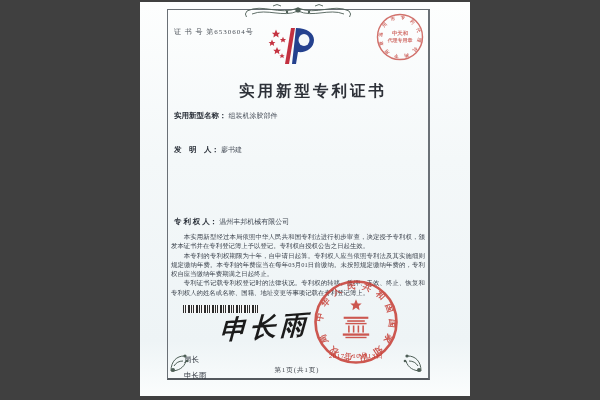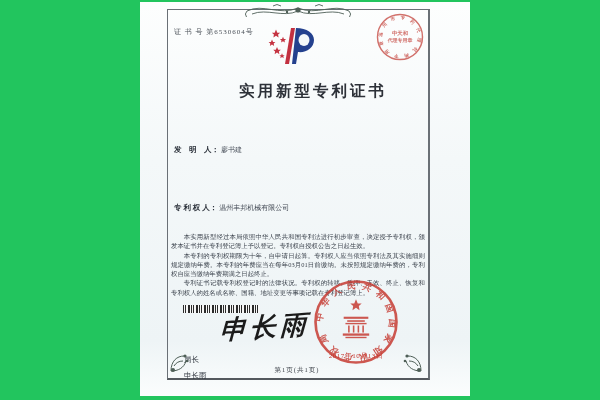--- a/index.html
+++ b/index.html
@@ -1,17 +1,17 @@
 <!DOCTYPE html>
 <html><head>
 <meta charset="utf-8">
 <style>
   html,body{margin:0;padding:0;}
   body{width:600px;height:400px;background:#ffffff;font-family:"Liberation Serif",serif;overflow:hidden;}
-  .stage{position:relative;width:600px;height:400px;background:#22c55e;}
+  .stage{position:relative;width:600px;height:400px;background:#404040;}
   .paper{position:absolute;left:140px;top:2px;width:330px;height:394px;
          background:linear-gradient(180deg,#fdfefe 0%,#f4f8f9 40%,#eef4f6 86%,#fbfdfd 100%);}
   .frame{position:absolute;left:27px;top:7px;width:260px;height:368px;
          border:1px solid #6a7076;border-right-width:2px;border-bottom-width:2px;border-bottom-color:#54595e;}
   .ornament-top{position:absolute;left:103px;top:0px;}
   .cert-no{position:absolute;left:34px;top:25px;font-size:7px;color:#4a5058;letter-spacing:1px;white-space:nowrap;}
   .logo{position:absolute;left:128px;top:25px;}
   .title{position:absolute;left:27px;top:63px;width:260px;margin:16px;text-align:center;
          font-size:15.5px;font-weight:bold;letter-spacing:3px;color:#2d3138;}
   .field{position:absolute;left:34px;font-size:7.5px;color:#333a44;white-space:nowrap;}
@@ -86,24 +86,27 @@
       <circle cx="30" cy="30" r="25" fill="none" stroke="#c64a43" stroke-width="1.6"></circle>
       <text font-size="5" letter-spacing="5.5" fill="#c64a43" font-weight="bold">
         <textPath href="#agencyRing">温州市专利代理机构专用章</textPath>
       </text>
       <text x="30" y="28" text-anchor="middle" font-size="6" fill="#c64a43" font-weight="bold">中天和</text>
       <text x="30" y="36" text-anchor="middle" font-size="5.5" fill="#c64a43" font-weight="bold">代理专用章</text>
     </svg>
 
     <h1 class="title">实用新型专利证书</h1>
 
+    <div class="field" style="top:109px">
+      <span class="flabel">实用新型名称：</span><span class="fvalue">组装机涂胶部件</span>
+    </div>
     <div class="field" style="top:143px">
       <span class="flabel">发　明　人：</span><span class="fvalue">廖书建</span>
     </div>
-    <div class="field" style="top:201px">
+    <div class="field" style="top:215px">
       <span class="flabel">专 利 权 人：</span><span class="fvalue">温州丰邦机械有限公司</span>
     </div>
 
     <div class="paras">
       <p>本实用新型经过本局依照中华人民共和国专利法进行初步审查，决定授予专利权，颁发本证书并在专利登记簿上予以登记。专利权自授权公告之日起生效。</p>
       <p>本专利的专利权期限为十年，自申请日起算。专利权人应当依照专利法及其实施细则规定缴纳年费。本专利的年费应当在每年03月01日前缴纳。未按照规定缴纳年费的，专利权自应当缴纳年费期满之日起终止。</p>
       <p>专利证书记载专利权登记时的法律状况。专利权的转移、质押、无效、终止、恢复和专利权人的姓名或名称、国籍、地址变更等事项记载在专利登记簿上。</p>
     </div>
 
     <div class="barcode"></div>

